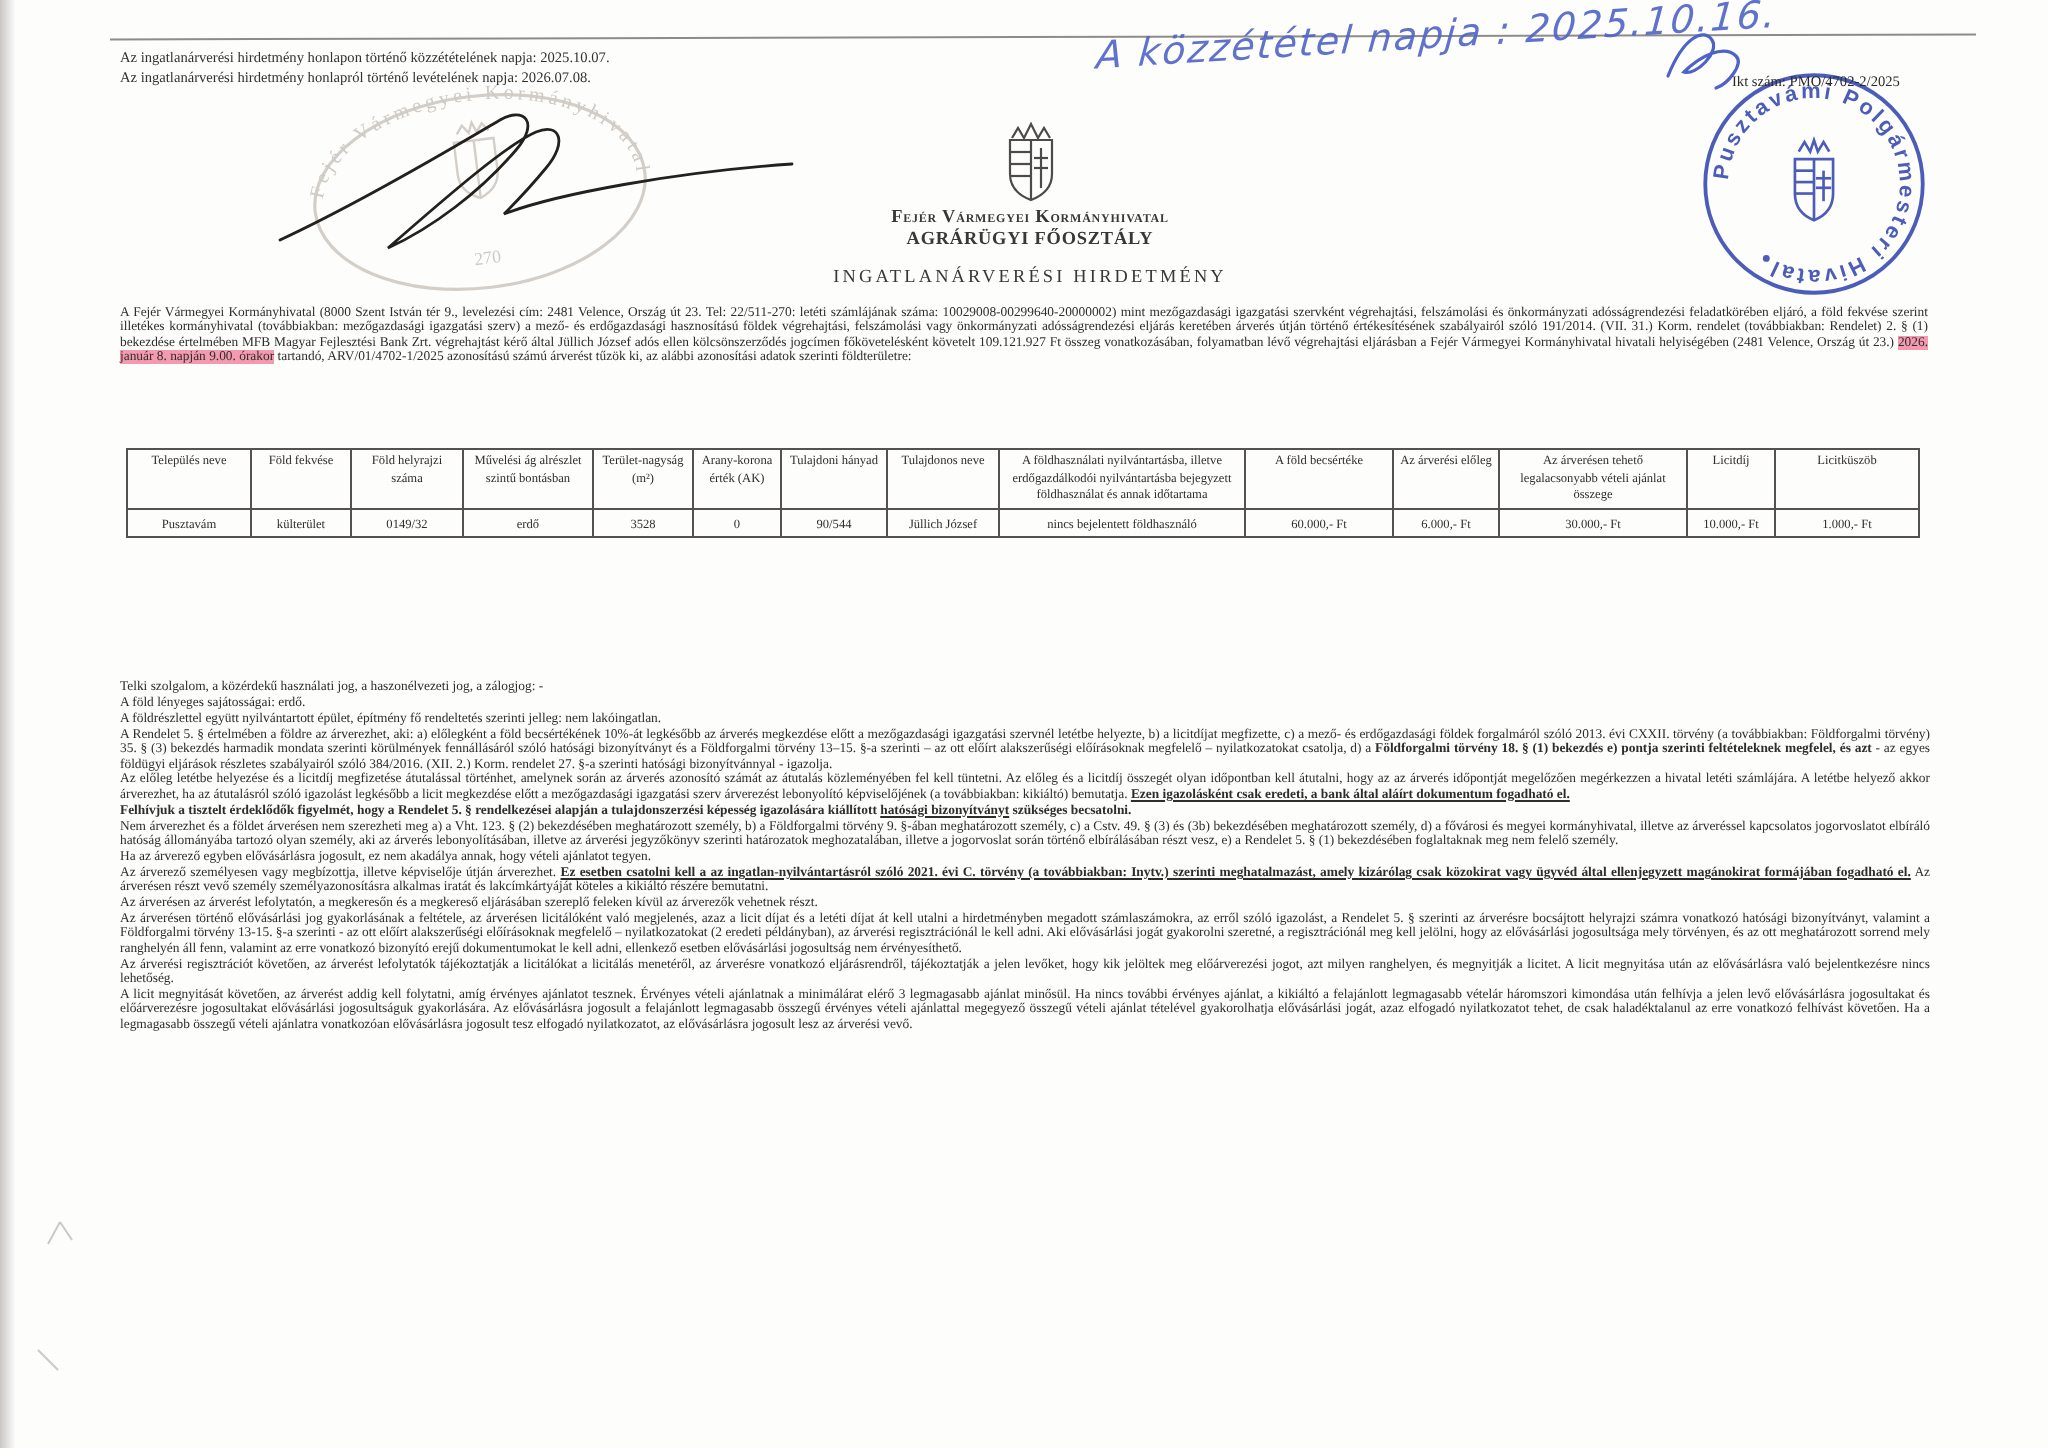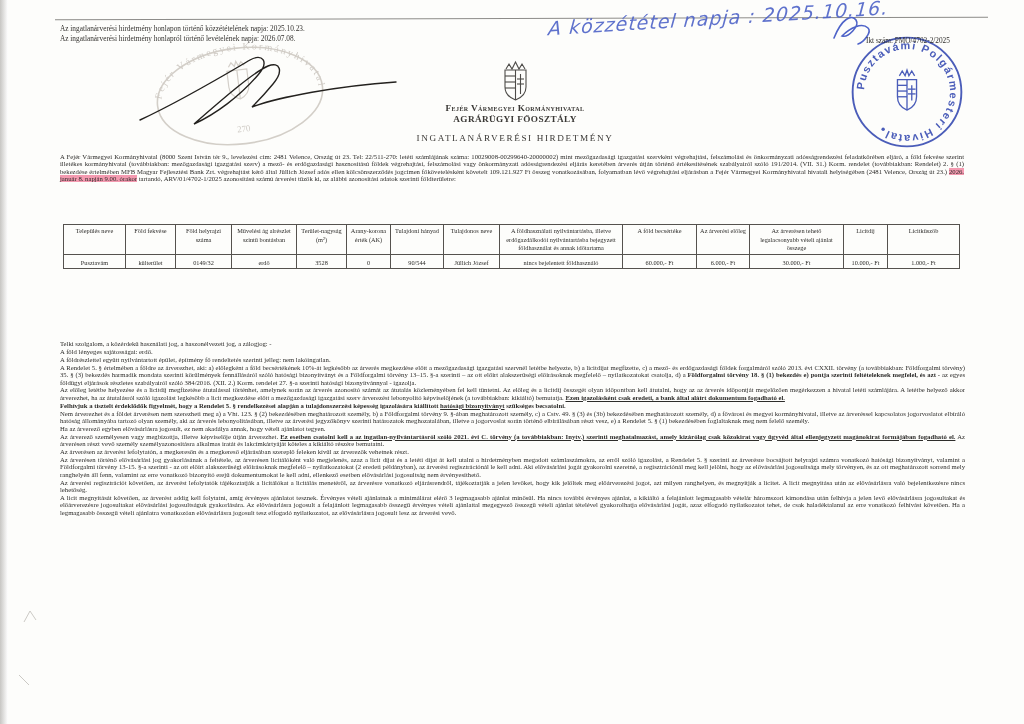--- a/index.html
+++ b/index.html
@@ -43,21 +43,21 @@
 </style>
 </head>
 <body>
 
 <div class="page">
 
   <div class="scan-edge"></div>
   <div class="top-rule"></div>
 
   <div class="pub-lines">
-    <div>Az ingatlanárverési hirdetmény honlapon történő közzétételének napja: 2025.10.23.</div>
+    <div>Az ingatlanárverési hirdetmény honlapon történő közzétételének napja: 2025.10.07.</div>
     <div>Az ingatlanárverési hirdetmény honlapról történő levételének napja: 2026.07.08.</div>
   </div>
 
   <div class="handwritten">A közzététel napja : 2025.10.16.</div>
   <svg class="paraph" width="48" height="44" viewBox="0 0 48 44">
     <path d="M6,30 C14,10 24,6 28,12 C32,18 20,30 14,28 C22,20 34,14 40,20 C44,24 36,34 30,36" fill="none" stroke="#4e63c8" stroke-width="1.6" stroke-linecap="round"></path>
   </svg>
 
   <div class="ikt">Ikt szám: PMO/4702-2/2025</div>
 

